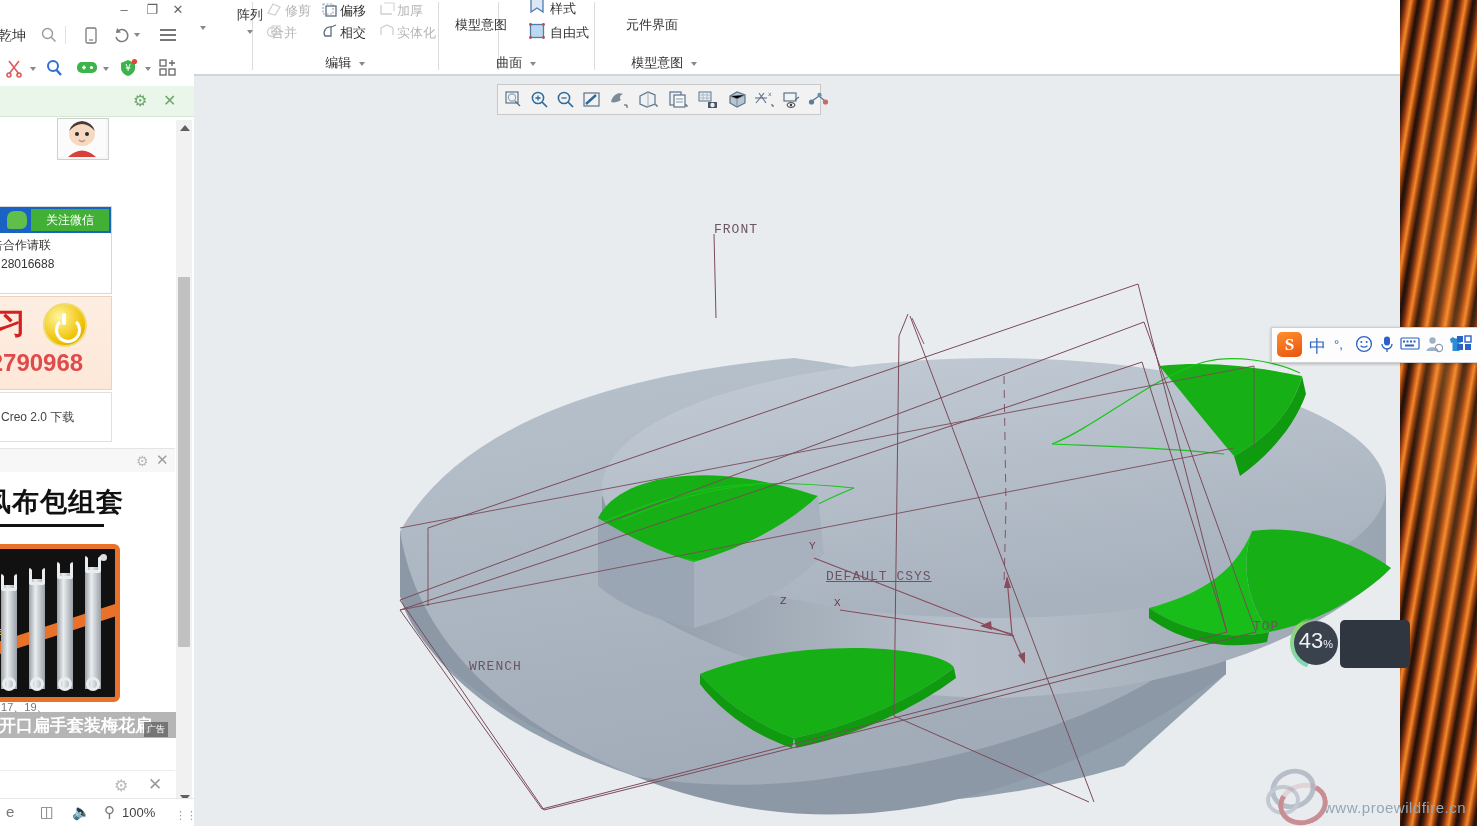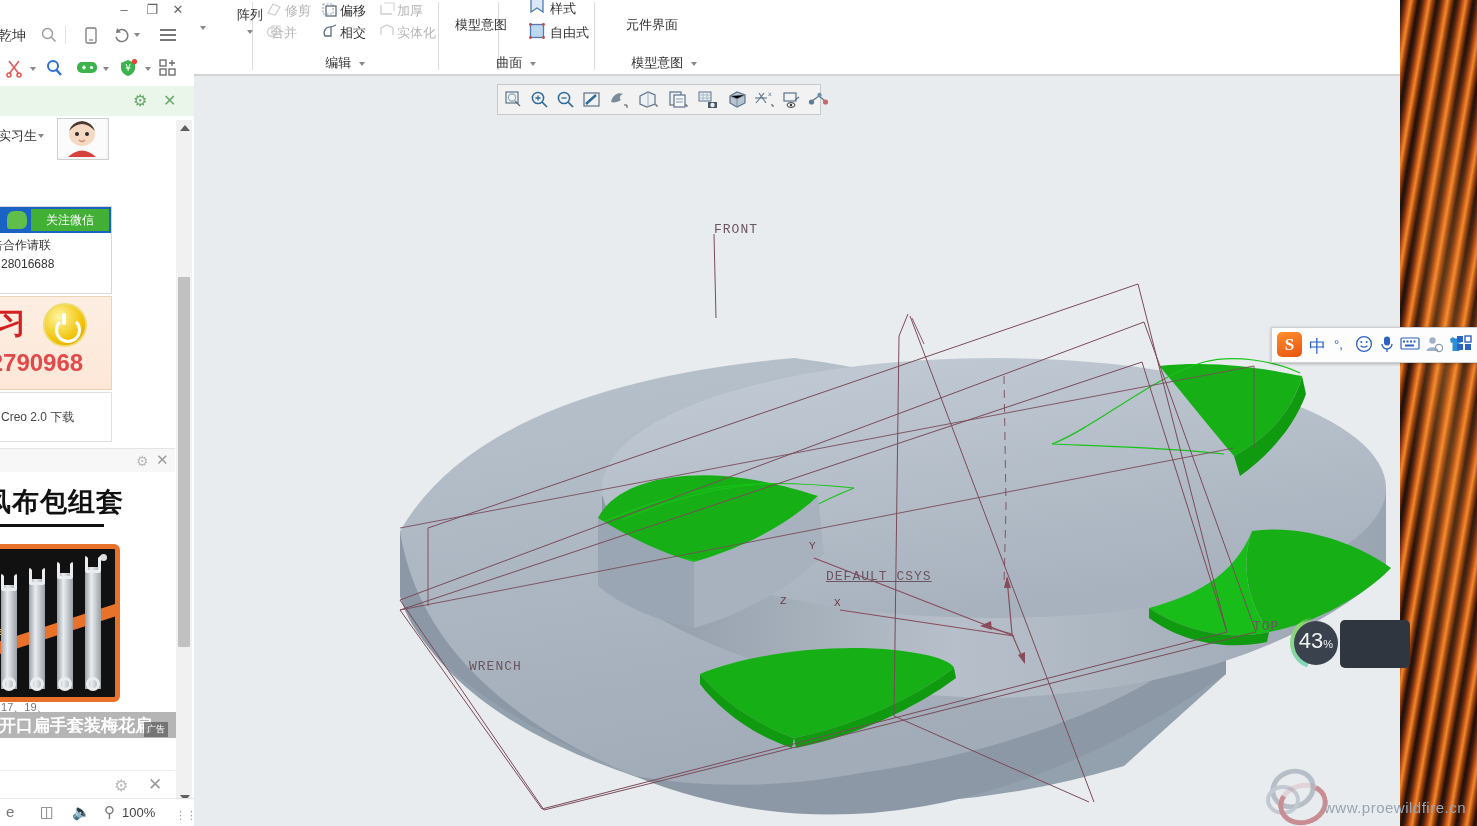--- a/index.html
+++ b/index.html
@@ -207,24 +207,20 @@
           </g>
         </svg>
     </span>
   </div>
 
   <div class="abs" id="lp-greenbar">
     <span class="gb-ico abs" style="left:133px;">⚙</span>
     <span class="gb-ico abs" style="left:163px;">✕</span>
   </div>
 
-  <div class="abs" id="lp-userrow">
-    <span class="abs" style="left:-2px;top:11px;font-size:13px;color:#333;">实习生</span>
-    <span class="abs caret" style="left:38px;top:18px;"></span>
-  </div>
   <div class="abs" id="lp-avatar">
     <svg width="48" height="38" viewBox="0 0 48 38">
       <rect width="48" height="38" fill="#fbfbfb"></rect>
       <ellipse cx="24" cy="15" rx="13" ry="12" fill="#f6d9c2"></ellipse>
       <path d="M11 12 Q24 -2 37 12 Q34 3 24 2 Q14 3 11 12Z" fill="#4a3a33"></path>
       <circle cx="19" cy="15" r="2" fill="#2b2b2b"></circle>
         <circle cx="29" cy="15" r="2" fill="#2b2b2b"></circle>
       <path d="M21 21 Q24 24 27 21" stroke="#c98b72" stroke-width="1.3" fill="none"></path>
       <path d="M10 38 Q24 25 38 38 Z" fill="#d8403c"></path>
     </svg>

